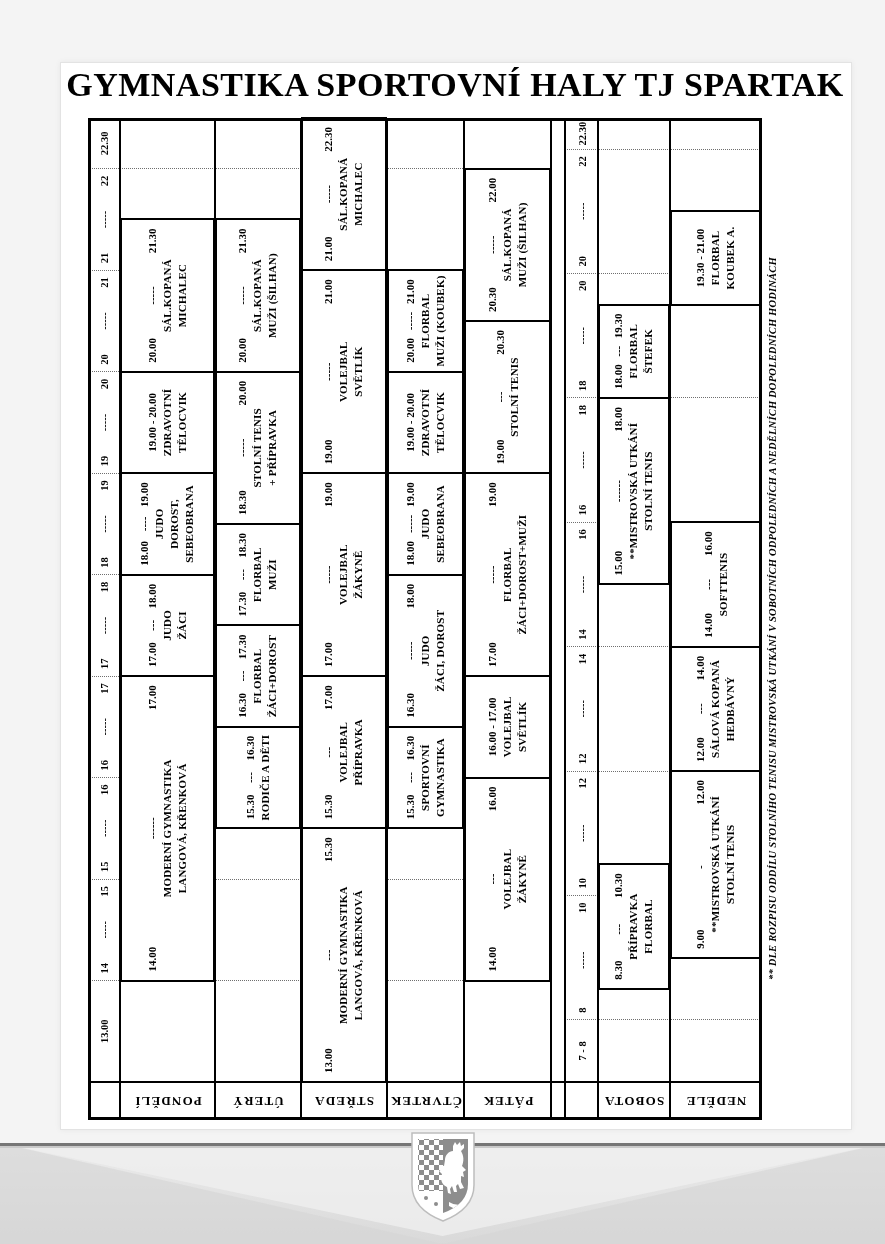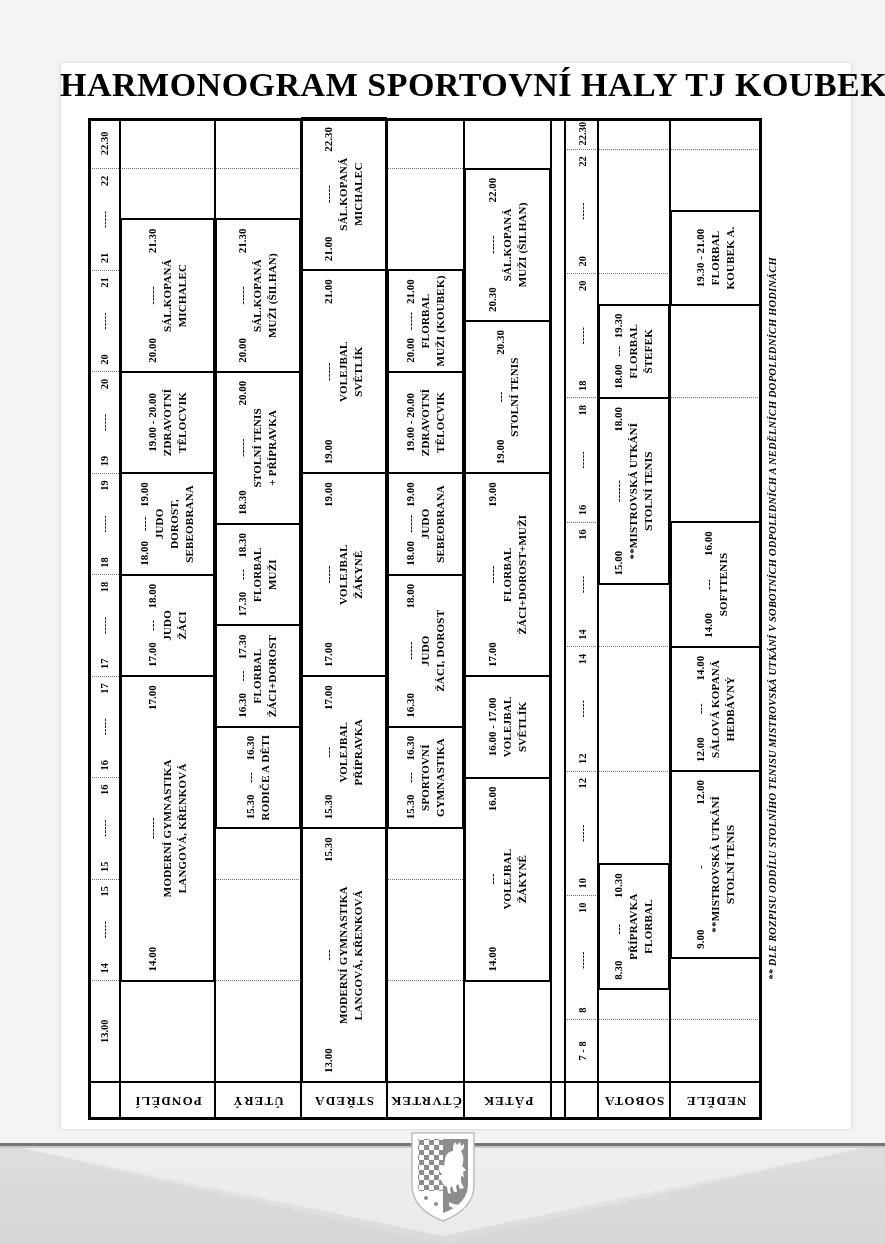--- a/index.html
+++ b/index.html
@@ -58,21 +58,21 @@
   .band .tri-c{position:absolute;left:0;top:0;width:100%;height:100%;background:#efefef;opacity:.8;clip-path:polygon(0 0,100% 0,50% 92%);}
   .rule-dark{position:absolute;left:0;top:1143px;width:885px;height:3px;background:#767676;}
   .rule-light{position:absolute;left:0;top:1146px;width:885px;height:2px;background:#c9c9c9;}
   .emblem{position:absolute;left:409px;top:1130px;width:68px;height:94px;z-index:10;}
 </style>
 </head>
 <body>
 
 <div class="sheet"></div>
 
-<div class="page-title">HARMONOGRAM SPORTOVNÍ HALY TJ KOUBEK</div>
+<div class="page-title">GYMNASTIKA SPORTOVNÍ HALY TJ SPARTAK</div>
 
 <div class="rot">
   <div id="schedule-table">
     <div class="tborder"></div>
   <div class="dot" style="left: 138.974px; top: 0px; height: 463px;"></div>
       <div class="dot" style="left: 240.447px; top: 0px; height: 463px;"></div>
       <div class="dot" style="left: 341.921px; top: 0px; height: 463px;"></div>
       <div class="dot" style="left: 443.395px; top: 0px; height: 463px;"></div>
       <div class="dot" style="left: 544.868px; top: 0px; height: 463px;"></div>
       <div class="dot" style="left: 646.342px; top: 0px; height: 463px;"></div>

